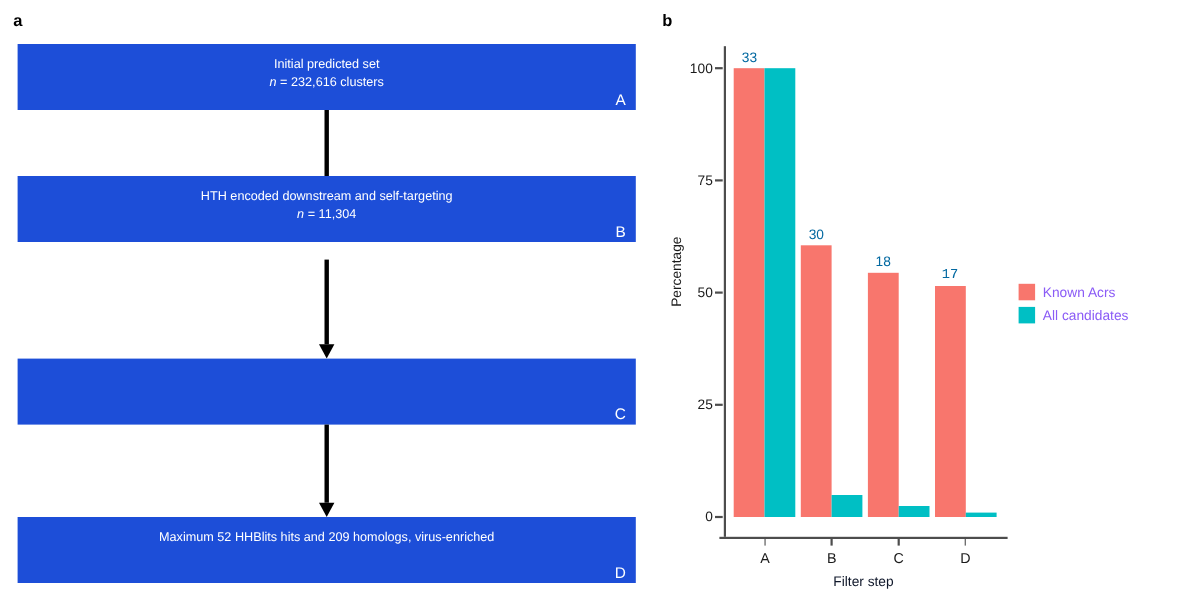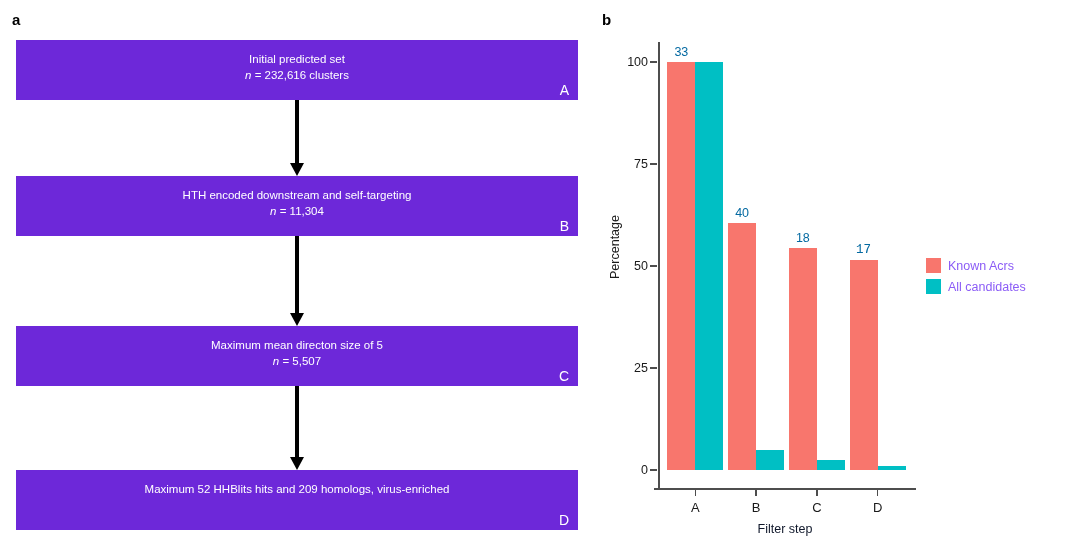--- a/index.html
+++ b/index.html
@@ -35,21 +35,21 @@
   #panel-a {
     position: absolute;
     left: 0; top: 0;
     width: 596px; height: 554px;
   }
   .flow-box {
     position: absolute;
     left: 16px;
     width: 562px;
     height: 60px;
-    background: #6d28d9;
+    background: #1d4ed8;
     box-sizing: border-box;
   }
   .flow-box .box-text {
     position: absolute;
     left: 0; right: 0;
     top: 11px;
     text-align: center;
     color: #ffffff;
     font-size: 11.5px;
     line-height: 16px;
@@ -59,21 +59,21 @@
     position: absolute;
     right: 9px;
     bottom: 2px;
     color: #ffffff;
     font-size: 14px;
     line-height: 16px;
   }
   .flow-box .ital { font-style: italic; }
 
   #flow-box-a { top: 40px; }
-  #flow-box-b { top: 176px; }
+  #flow-box-b { top: 160px; }
   #flow-box-c { top: 326px; }
   #flow-box-d { top: 470px; }
 
   .flow-arrow {
     position: absolute;
     left: 290px;
     width: 14px;
   }
   .flow-arrow .shaft {
     position: absolute;
@@ -253,26 +253,20 @@
       </div>
       <div class="box-tag">B</div>
     </div>
 
     <div class="flow-arrow" id="arrow-b-c">
       <div class="shaft"></div>
       <div class="head"></div>
     </div>
 
     <div class="flow-box" id="flow-box-c">
-      <div class="box-text">
-        <span>Maximum mean directon size of 5</span>
-        <span class="line2">
-          <span class="ital">n</span><span> = 5,507</span>
-        </span>
-      </div>
       <div class="box-tag">C</div>
     </div>
 
     <div class="flow-arrow" id="arrow-c-d">
       <div class="shaft"></div>
       <div class="head"></div>
     </div>
 
     <div class="flow-box" id="flow-box-d">
       <div class="box-text">
@@ -310,21 +304,21 @@
         <div class="x-tick-label" style="left: 220.875px;">C</div>
         <div class="x-tick" style="left: 280.825px;"></div>
         <div class="x-tick-label" style="left: 281.625px;">D</div>
       </div>
 
     <div id="plot-area">
         <div class="bar" style="left: 2.375px; width: 28px; height: 408px; background: rgb(248, 118, 109);"></div>
         <div class="bar-label" style="left: 16.375px; bottom: 412px;">33</div>
         <div class="bar" style="left: 30.375px; width: 28px; height: 408px; background: rgb(0, 191, 196);"></div>
         <div class="bar" style="left: 63.125px; width: 28px; height: 247.248px; background: rgb(248, 118, 109);"></div>
-        <div class="bar-label" style="left: 77.125px; bottom: 251.248px;">40</div>
+        <div class="bar-label" style="left: 77.125px; bottom: 251.248px;">30</div>
         <div class="bar" style="left: 91.125px; width: 28px; height: 19.8288px; background: rgb(0, 191, 196);"></div>
         <div class="bar" style="left: 123.875px; width: 28px; height: 222.36px; background: rgb(248, 118, 109);"></div>
         <div class="bar-label" style="left: 137.875px; bottom: 226.36px;">18</div>
         <div class="bar" style="left: 151.875px; width: 28px; height: 9.6696px; background: rgb(0, 191, 196);"></div>
         <div class="bar" style="left: 184.625px; width: 28px; height: 210.12px; background: rgb(248, 118, 109);"></div>
         <div class="bar-label" style="left: 198.625px; bottom: 214.12px; font-family: Liberation Mono, monospace;">17</div>
         <div class="bar" style="left: 212.625px; width: 28px; height: 4.4472px; background: rgb(0, 191, 196);"></div>
       </div>
 
     <div id="x-axis-title">Filter step</div>

